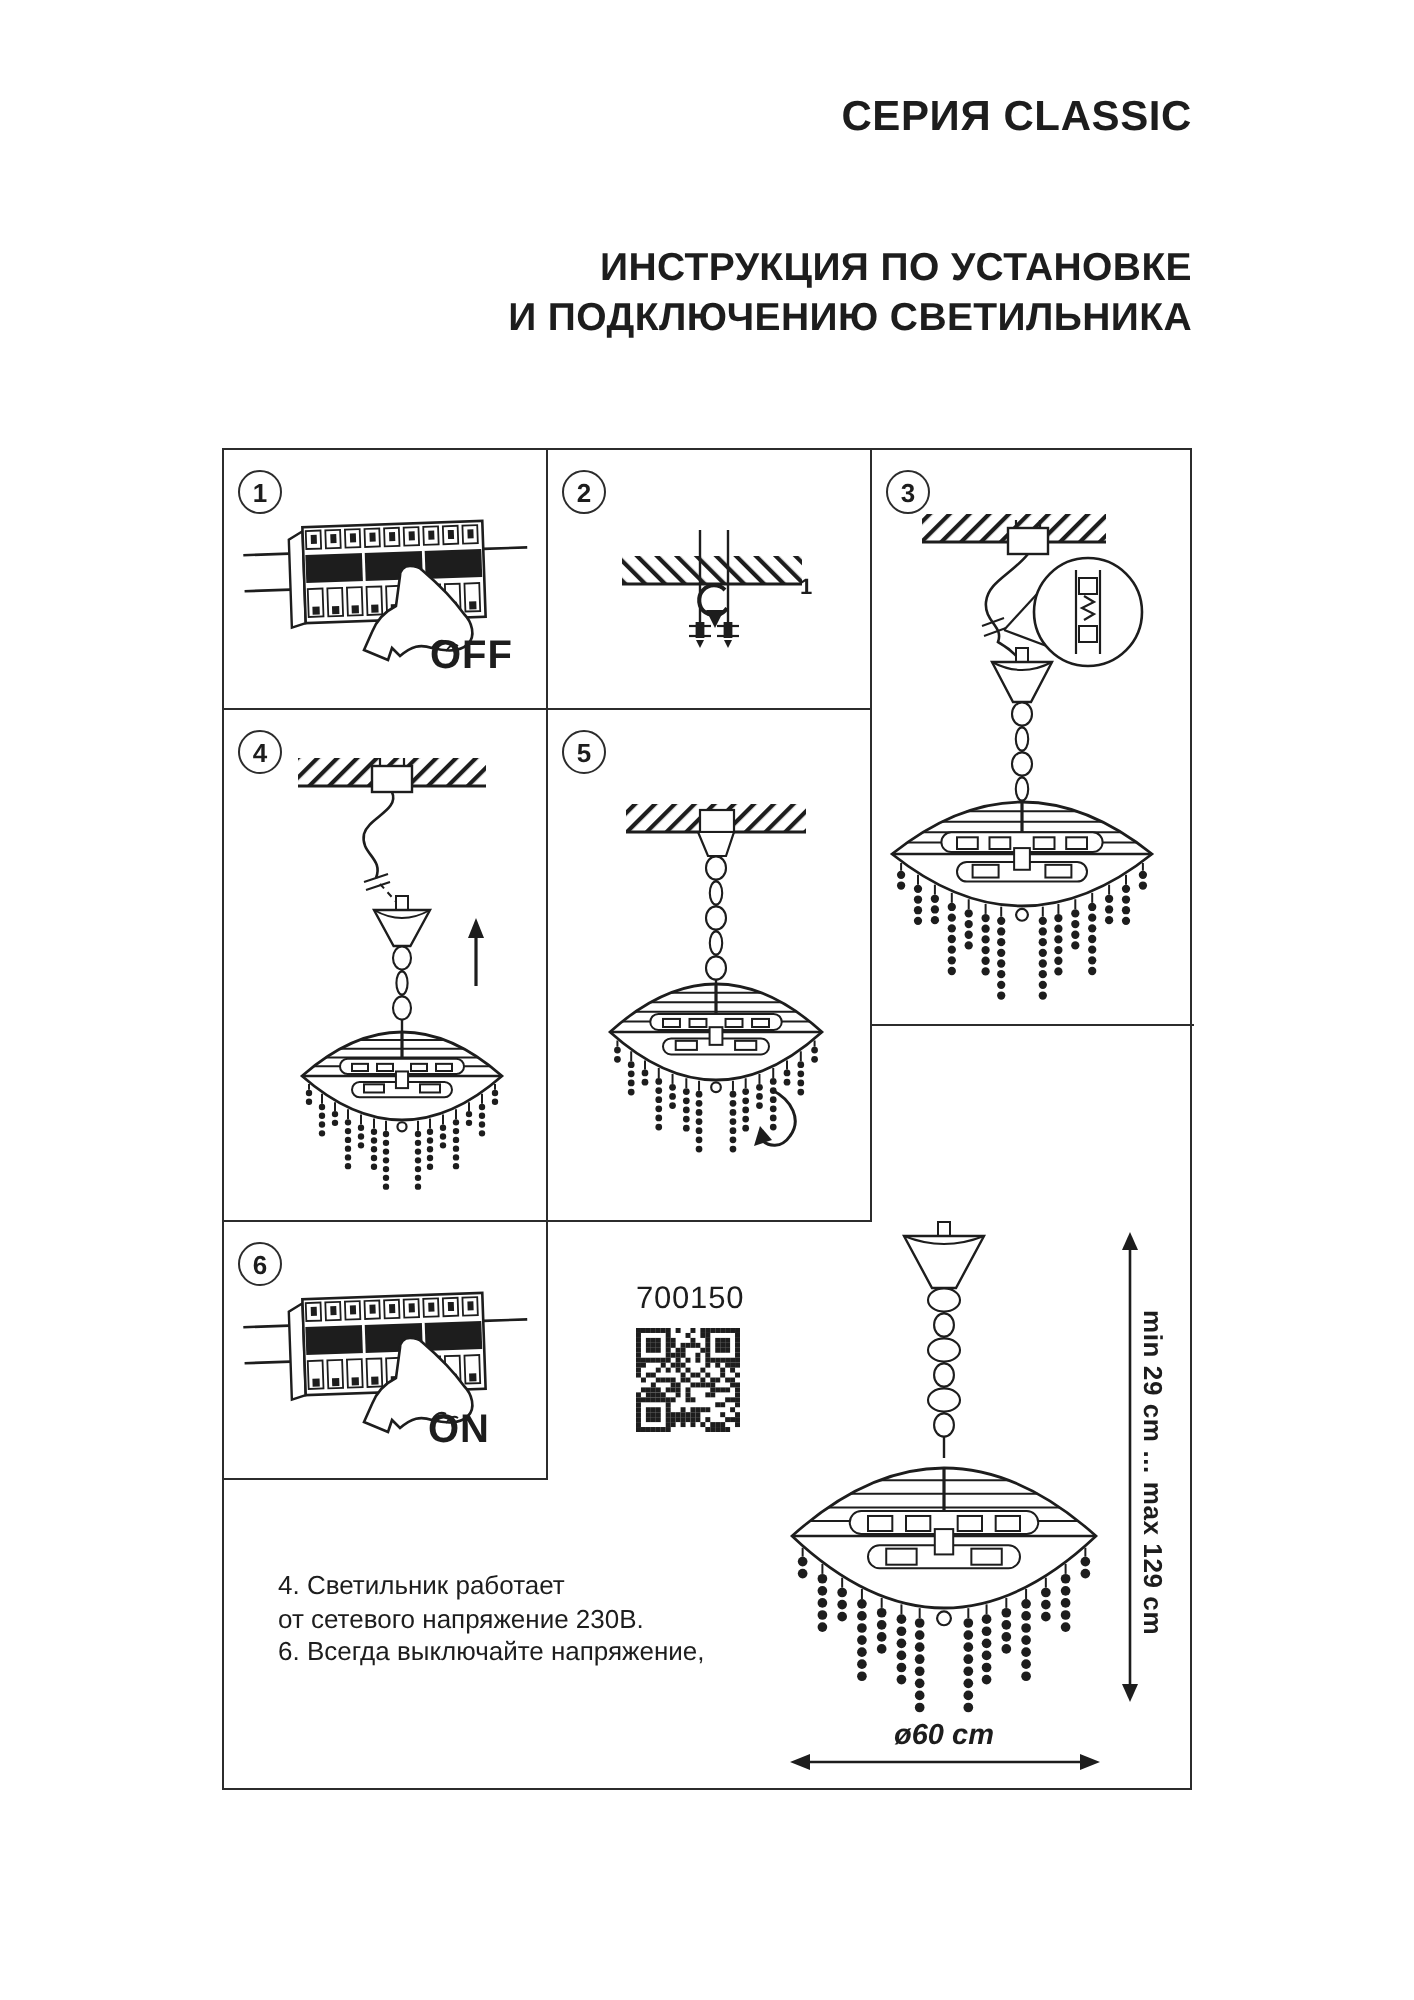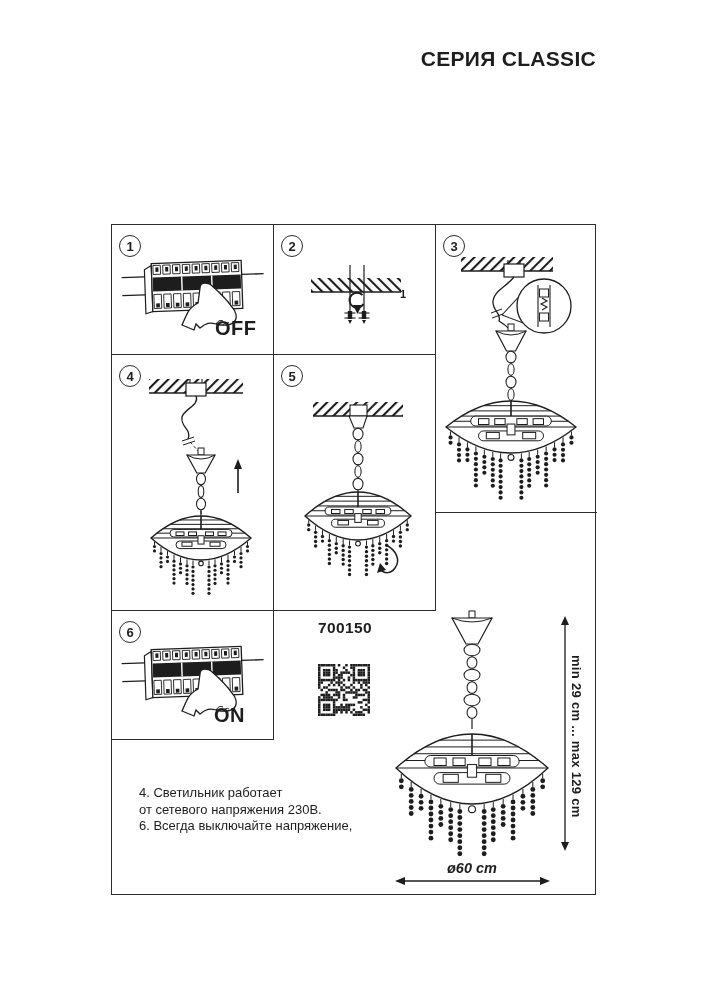--- a/index.html
+++ b/index.html
@@ -23,21 +23,21 @@
   .p4{ left:0;   top:130px; width:162px; height:256px; border-right:1.4px solid #2c2c2c; border-bottom:1.4px solid #2c2c2c; }
   .p5{ left:162px; top:130px; width:162px; height:256px; border-right:1.4px solid #2c2c2c; border-bottom:1.4px solid #2c2c2c; }
   .p6{ left:0;   top:386px; width:162px; height:129px; border-right:1.4px solid #2c2c2c; border-bottom:1.4px solid #2c2c2c; }
   .ill{ position:absolute; left:0; top:0; }
   .circ{ position:absolute; left:7px; top:10px; width:22px; height:22px;
          border:1.4px solid #2c2c2c; border-radius:50%; text-align:center;
          line-height:21px; font-size:13px; font-weight:700; background:#fff; }
   .cap{ position:absolute; left:103px; top:92px; font-size:20px; font-weight:700; letter-spacing:.5px; }
   .p6 .cap{ left:102px; top:93px; }
   .plbl{ position:absolute; left:126px; top:63px; font-size:11px; font-weight:700; }
-  .code{ position:absolute; left:206px; top:394px; font-size:15.5px; font-weight:700; letter-spacing:.4px; }
+  .code{ position:absolute; left:206px; top:416px; font-size:15.5px; font-weight:400; letter-spacing:.4px; }
   .qr{ position:absolute; left:206px; top:439px; }
   .notes{ position:absolute; left:27px; top:560px; font-size:13px; line-height:16.5px; }
   .big{ position:absolute; left:270px; top:385px; }
   .vdim{ position:absolute; left:457px; top:430px; writing-mode:vertical-rl;
          font-size:13px; font-weight:700; letter-spacing:.3px; white-space:nowrap; }
   .hdim{ position:absolute; left:300px; top:635px; width:120px; text-align:center;
          font-size:14.5px; font-weight:700;font-style:italic; }
 </style>
 </head>
 <body>
@@ -54,20 +54,24 @@
     </pattern>
   </defs>
 </svg>
 
 <div class="page">
 
   <div class="hdr">
     <div>СЕРИЯ CLASSIC</div>
   </div>
 
+  <div class="ttl">
+    <div>ИНСТРУКЦИЯ ПО УСТАНОВКЕ</div>
+    <div>И ПОДКЛЮЧЕНИЮ СВЕТИЛЬНИКА</div>
+  </div>
 
   <div class="grid">
 
     <div class="panel p1">
       <svg class="ill" id="ill1" width="160" height="128">
           <g transform="rotate(-2 85 61)">
             <polygon points="40,39 33,43 33,87 40,85" fill="#fff" stroke="#1d1d1d" stroke-width="1.2"></polygon>
             <rect x="40" y="37" width="90" height="48" fill="#fff" stroke="#1d1d1d" stroke-width="1.3"></rect>
             <rect x="41.6" y="39" width="7.4" height="9" fill="#fff" stroke="#1d1d1d" stroke-width="0.9"></rect>
             <rect x="44" y="41" width="3" height="4.5" fill="#1d1d1d"></rect>
@@ -788,21 +792,21 @@
         <rect x="14.86" y="49.52" width="2.48" height="2.48" fill="#1d1d1d"></rect>
         <rect x="34.67" y="49.52" width="2.48" height="2.48" fill="#1d1d1d"></rect>
         <rect x="37.14" y="49.52" width="2.48" height="2.48" fill="#1d1d1d"></rect>
         <rect x="39.62" y="49.52" width="2.48" height="2.48" fill="#1d1d1d"></rect>
         <rect x="42.10" y="49.52" width="2.48" height="2.48" fill="#1d1d1d"></rect>
         <rect x="44.57" y="49.52" width="2.48" height="2.48" fill="#1d1d1d"></rect>
       </svg>
 
     <div class="notes">
       <div>4. Светильник работает</div>
-      <div>от сетевого напряжения 230В.</div>
+      <div>от сетевого напряжение 230В.</div>
       <div>6. Всегда выключайте напряжение,</div>
     </div>
 
     <svg class="big" id="illbig" width="215" height="282">
         <rect x="87" y="1" width="6" height="7" fill="#fff" stroke="#1d1d1d"></rect>
         <path d="M70,8 L110,8 L96,34 L84,34 Z" fill="#fff" stroke="#1d1d1d" stroke-width="1.2"></path>
         <path d="M70,8 Q90,16 110,8" fill="none" stroke="#1d1d1d" stroke-width="1"></path>
         <line x1="90" y1="34" x2="90" y2="119" stroke="#1d1d1d" stroke-width="1.2"></line>
         <ellipse cx="90" cy="40" rx="8" ry="5.8" fill="#fff" stroke="#1d1d1d" stroke-width="1.05"></ellipse>
         <ellipse cx="90" cy="52.5" rx="4.96" ry="5.8" fill="#fff" stroke="#1d1d1d" stroke-width="1.05"></ellipse>

